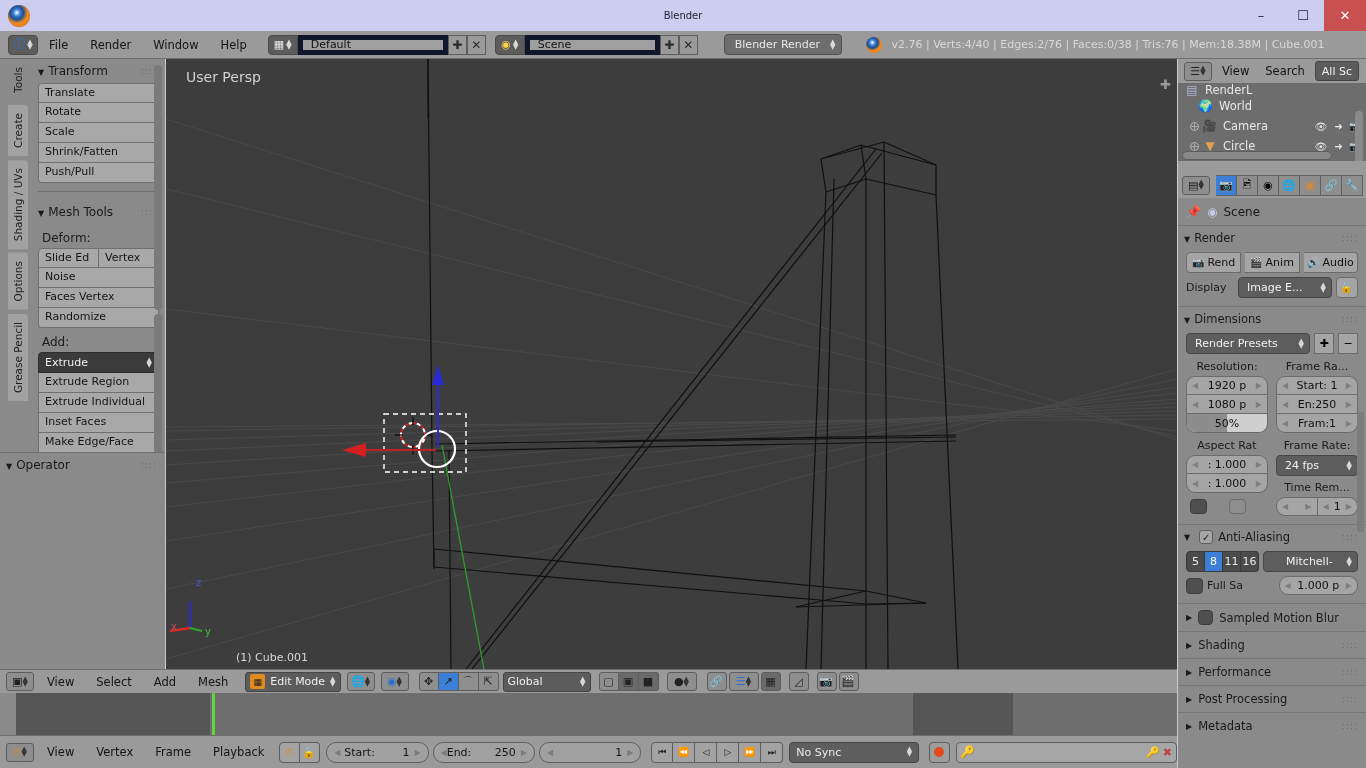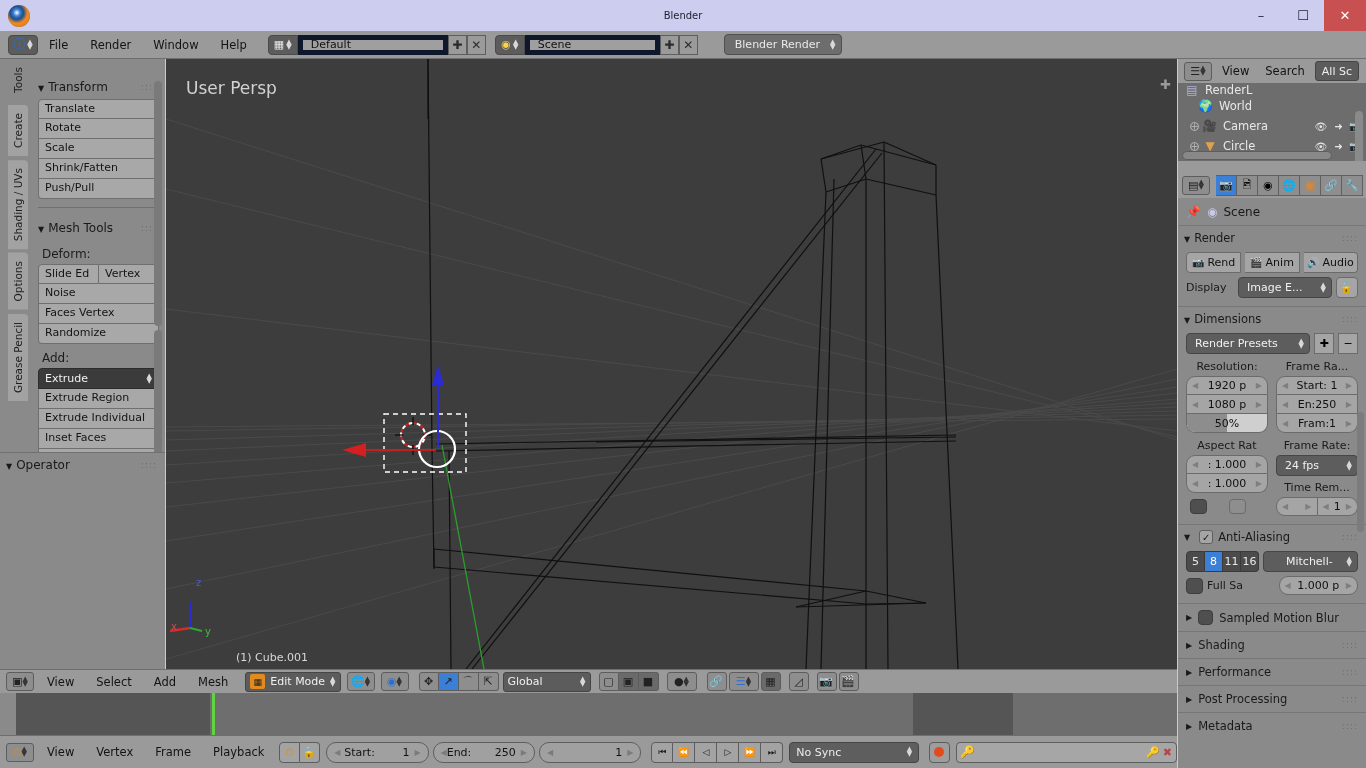--- a/index.html
+++ b/index.html
@@ -67,21 +67,21 @@
     background:#8a8a8a;
   }
   #tab-strip { position:absolute; left:8px; top:0; width:22px; }
   .vtab {
     writing-mode: vertical-rl; transform: rotate(180deg);
     background:#a2a2a2; color:#1e1e1e; font-size:10.5px;
     padding:8px 4px; margin-bottom:4px; border-radius:0 0 0 4px;
     text-align:center;
   }
   .vtab.active { background:#8a8a8a; }
-  #toolpanel { position:absolute; left:32px; top:0; width:133px; bottom:0; overflow:hidden; background:#8a8a8a;margin-top:16px;}
+  #toolpanel { position:absolute; left:32px; top:0; width:133px; bottom:0; overflow:hidden; background:#8a8a8a;}
   .panel-header {
     display:flex; align-items:center; justify-content:space-between;
     color:#191919; font-size:12px; padding:5px 8px 5px 6px;
   }
   .tri { font-size:8px; margin-right:4px; }
   .grip { color:#6d6d6d; font-size:9px; letter-spacing:1px; }
   .btn {
     background:#a8a8a8; border:1px solid #6f6f6f; color:#141414;
     font-size:11px; height:20px; line-height:18px; padding:0 6px;
     margin:0 6px 0 6px; display:block;
@@ -111,21 +111,21 @@
     position:absolute; left:0; top:452px; width:165px; height:217px;
     background:#8a8a8a; border-top:1px solid #707070;
   }
   
   #viewport {
     position:absolute; left:166px; top:59px; width:1011px; height:610px;
     background:#3d3d3d; overflow:hidden;
   }
   #vp-svg { position:absolute; left:0; top:0; }
   #vp-label {
-    position:absolute; left:20px; top:10px; color:#d2d2d2; font-size:17px;margin-top:9px;
+    position:absolute; left:20px; top:10px; color:#d2d2d2; font-size:14px;
   }
   #vp-objname {
     position:absolute; left:70px; bottom:5px; color:#d8d8d8; font-size:11px;
   }
   #vp-plus {
     position:absolute; right:6px; top:18px; color:#9a9a9a; font-size:13px;
   }
   
   #vpfooter {
     position:absolute; left:0; top:669px; width:1177px; height:24px;
@@ -334,20 +334,24 @@
   </div>
 
   <div id="render-engine" style="margin-left:26px;">
     <span>Blender Render</span>
     <span class="spin-arrows">
         <span>▲</span>
         <span>▼</span>
       </span>
   </div>
 
+  <div style="display:flex;align-items:center;margin-left:24px;gap:9px;">
+    <div style="width:16px;height:16px;border-radius:50%;background:radial-gradient(circle at 40% 35%,#fff 0%,#3a7fd5 20%,#1b4e8f 38%,#f08a20 58%,#e07010 100%);"></div>
+    <div id="status-text">v2.76 | Verts:4/40 | Edges:2/76 | Faces:0/38 | Tris:76 | Mem:18.38M | Cube.001</div>
+  </div>
 </div>
 
 <div id="leftshelf">
   <div id="tab-strip">
     <div class="vtab active">Tools</div>
     <div class="vtab">Create</div>
     <div class="vtab">Shading / UVs</div>
     <div class="vtab">Options</div>
     <div class="vtab">Grease Pencil</div>
   </div>

